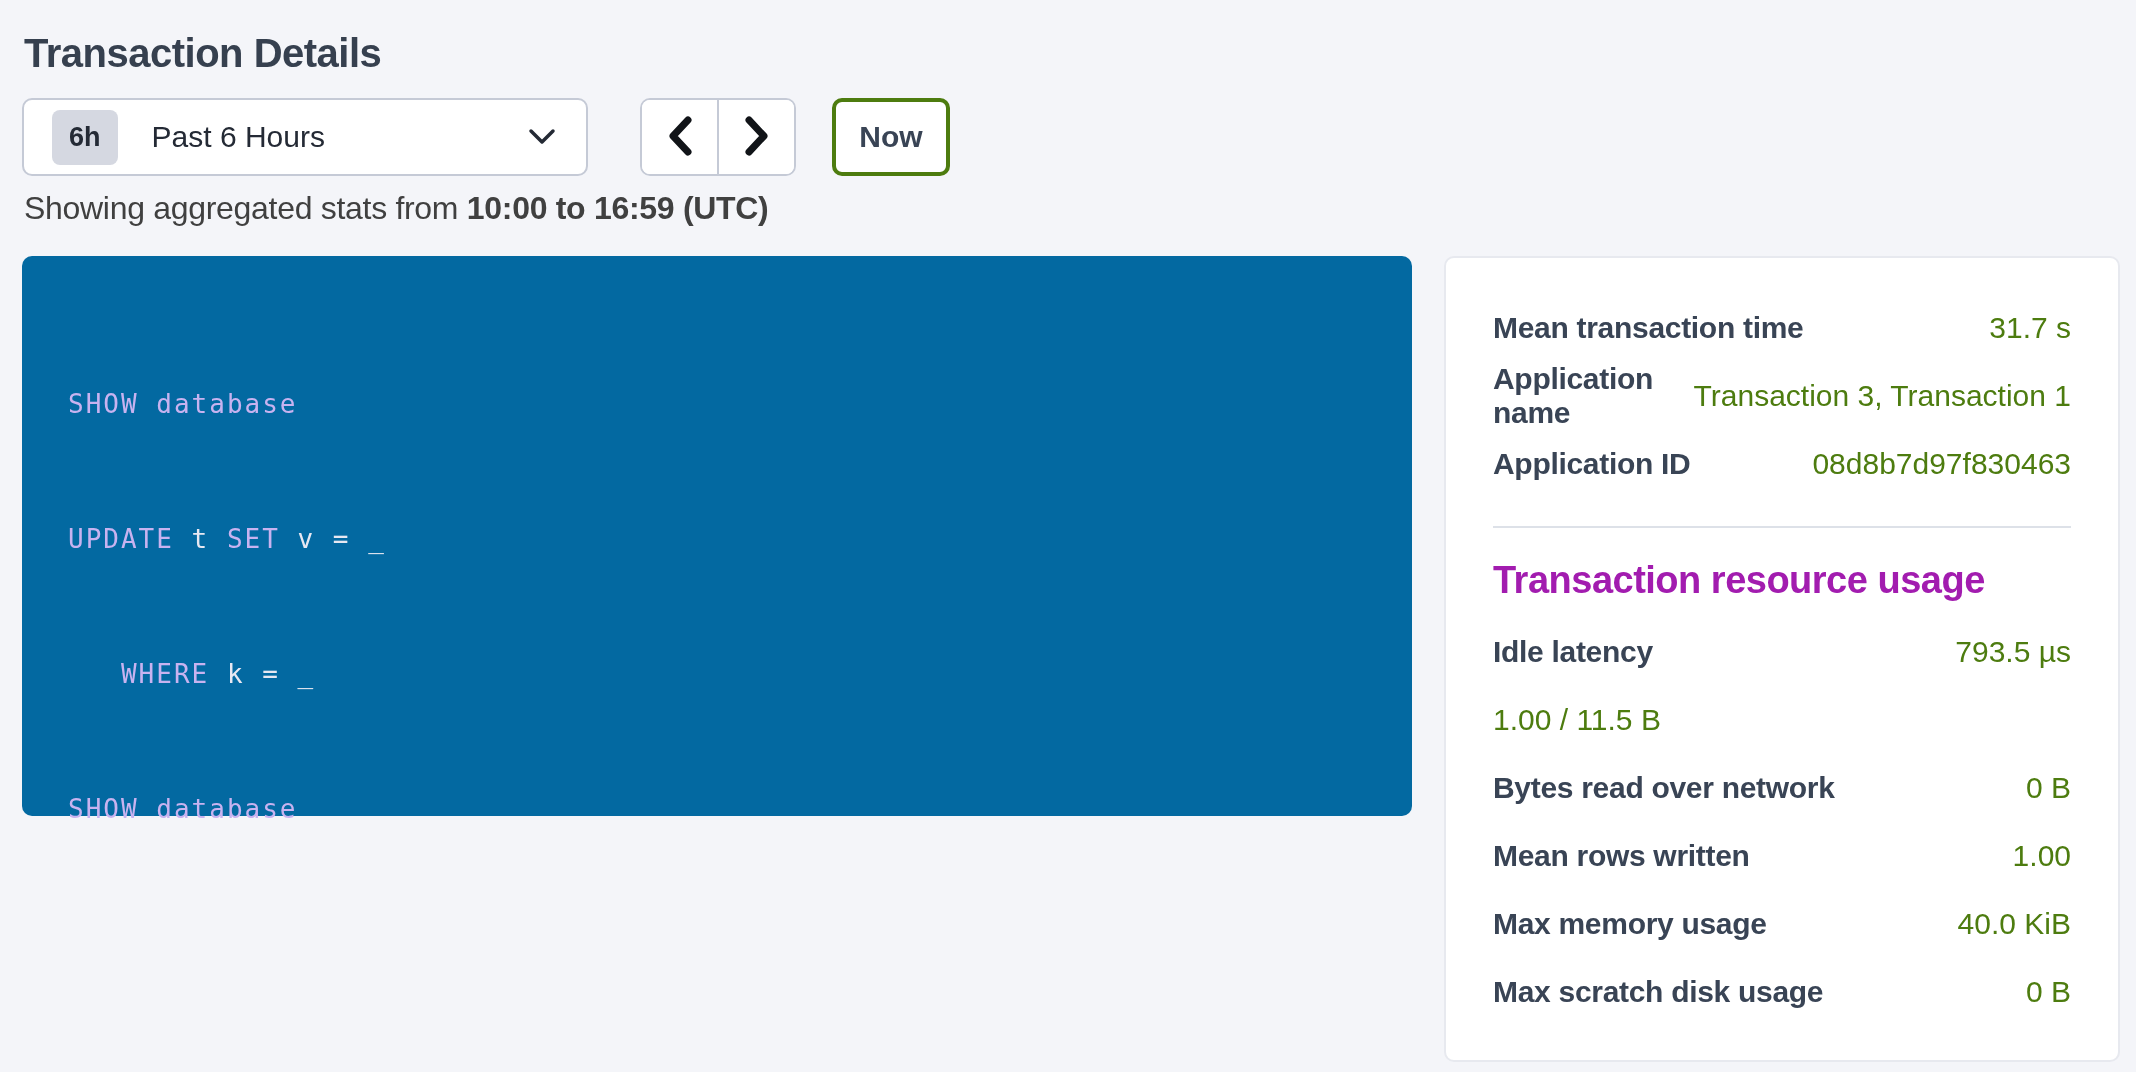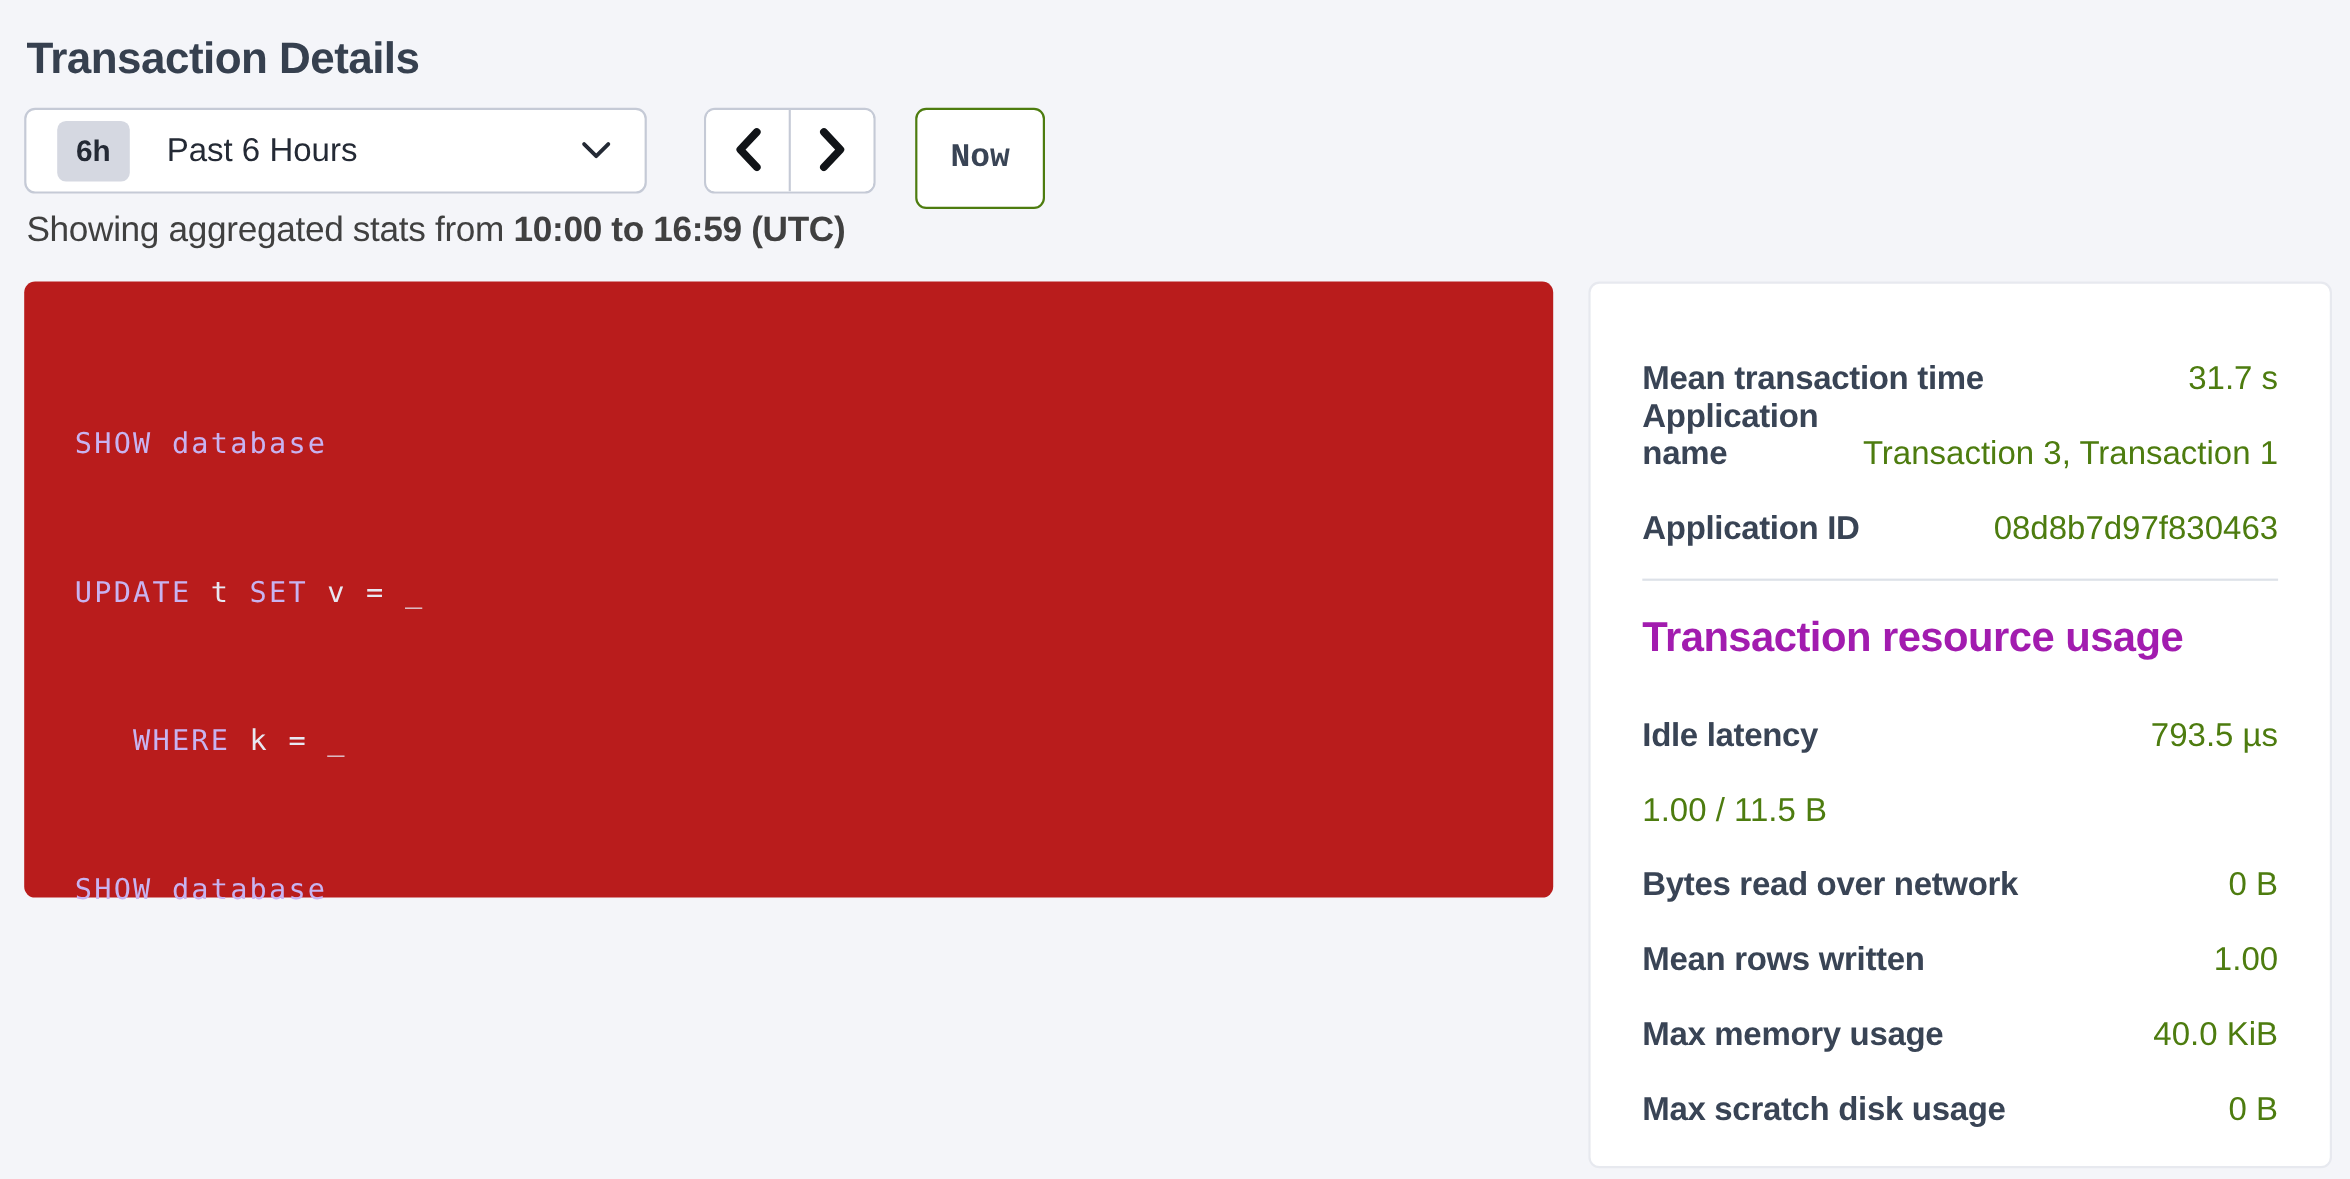--- a/index.html
+++ b/index.html
@@ -39,53 +39,53 @@
     background:#fff; border:2px solid #c5cad6; border-radius:10px;
     overflow:hidden;
   }
   .arrow-btn {
     flex:1; display:flex; align-items:center; justify-content:center;
     background:#fff; border:none; cursor:pointer; padding:0;
   }
   .arrow-btn:first-child { border-right:2px solid #c5cad6; }
 
   .now-btn {
-    margin-left:20px; width:118px; height:92px;
-    background:#fff; border:2px solid #4d7c0f; border-radius:10px;
-    font-family:Liberation Mono, monospace; font-size:30px; font-weight:700; color:#394455;
+    margin-left:20px; width:118px; height:78px;
+    background:#fff; border:4px solid #4d7c0f; border-radius:10px;
+    font-family:Liberation Sans, sans-serif; font-size:30px; font-weight:700; color:#394455;
     cursor:pointer;
   }
 
   
   .stats-line { margin:12px 0 0 2px; font-size:32px; line-height:40px; color:#404040; letter-spacing:-0.3px; }
   .stats-line b { font-weight:700; }
 
   
   .main { margin-top:28px; display:flex; gap:32px; align-items:flex-start; }
 
   .sql-box {
     flex:1; height:560px;
-    background:#b91c1c; border-radius:10px;
+    background:#0369a1; border-radius:10px;
     padding:36px 46px;
   }
   .sql-pre {
     font-family:"DejaVu Sans Mono", monospace;
     font-size:26px; line-height:45px; letter-spacing:2px;
     white-space:pre; color:#e7e8f2;
   }
   .kw { color:#c8b3f0; }
   .pl { color:#e7e8f2; }
 
   .card {
     width:676px; min-height:806px;
     background:#fff; border:2px solid #e7e9ef; border-radius:10px;
     padding:36px 47px 30px;
   }
   .metric-row {
-    height:68px; display:flex; align-items:flex-end; justify-content:space-between;
+    height:68px; display:flex; align-items:center; justify-content:space-between;
     font-size:30px;
   }
   .metric-label { font-weight:700; color:#394455; letter-spacing:-0.3px; }
   .metric-value { font-weight:400; color:#4d7c0f; text-align:right; white-space:nowrap; }
 
   .divider { height:2px; background:#dde1e8; border:none; margin-top:28px; }
 
   .section-heading {
     margin-top:28px; font-size:38px; line-height:48px; font-weight:700;
     color:#a21caf; letter-spacing:-0.5px;

